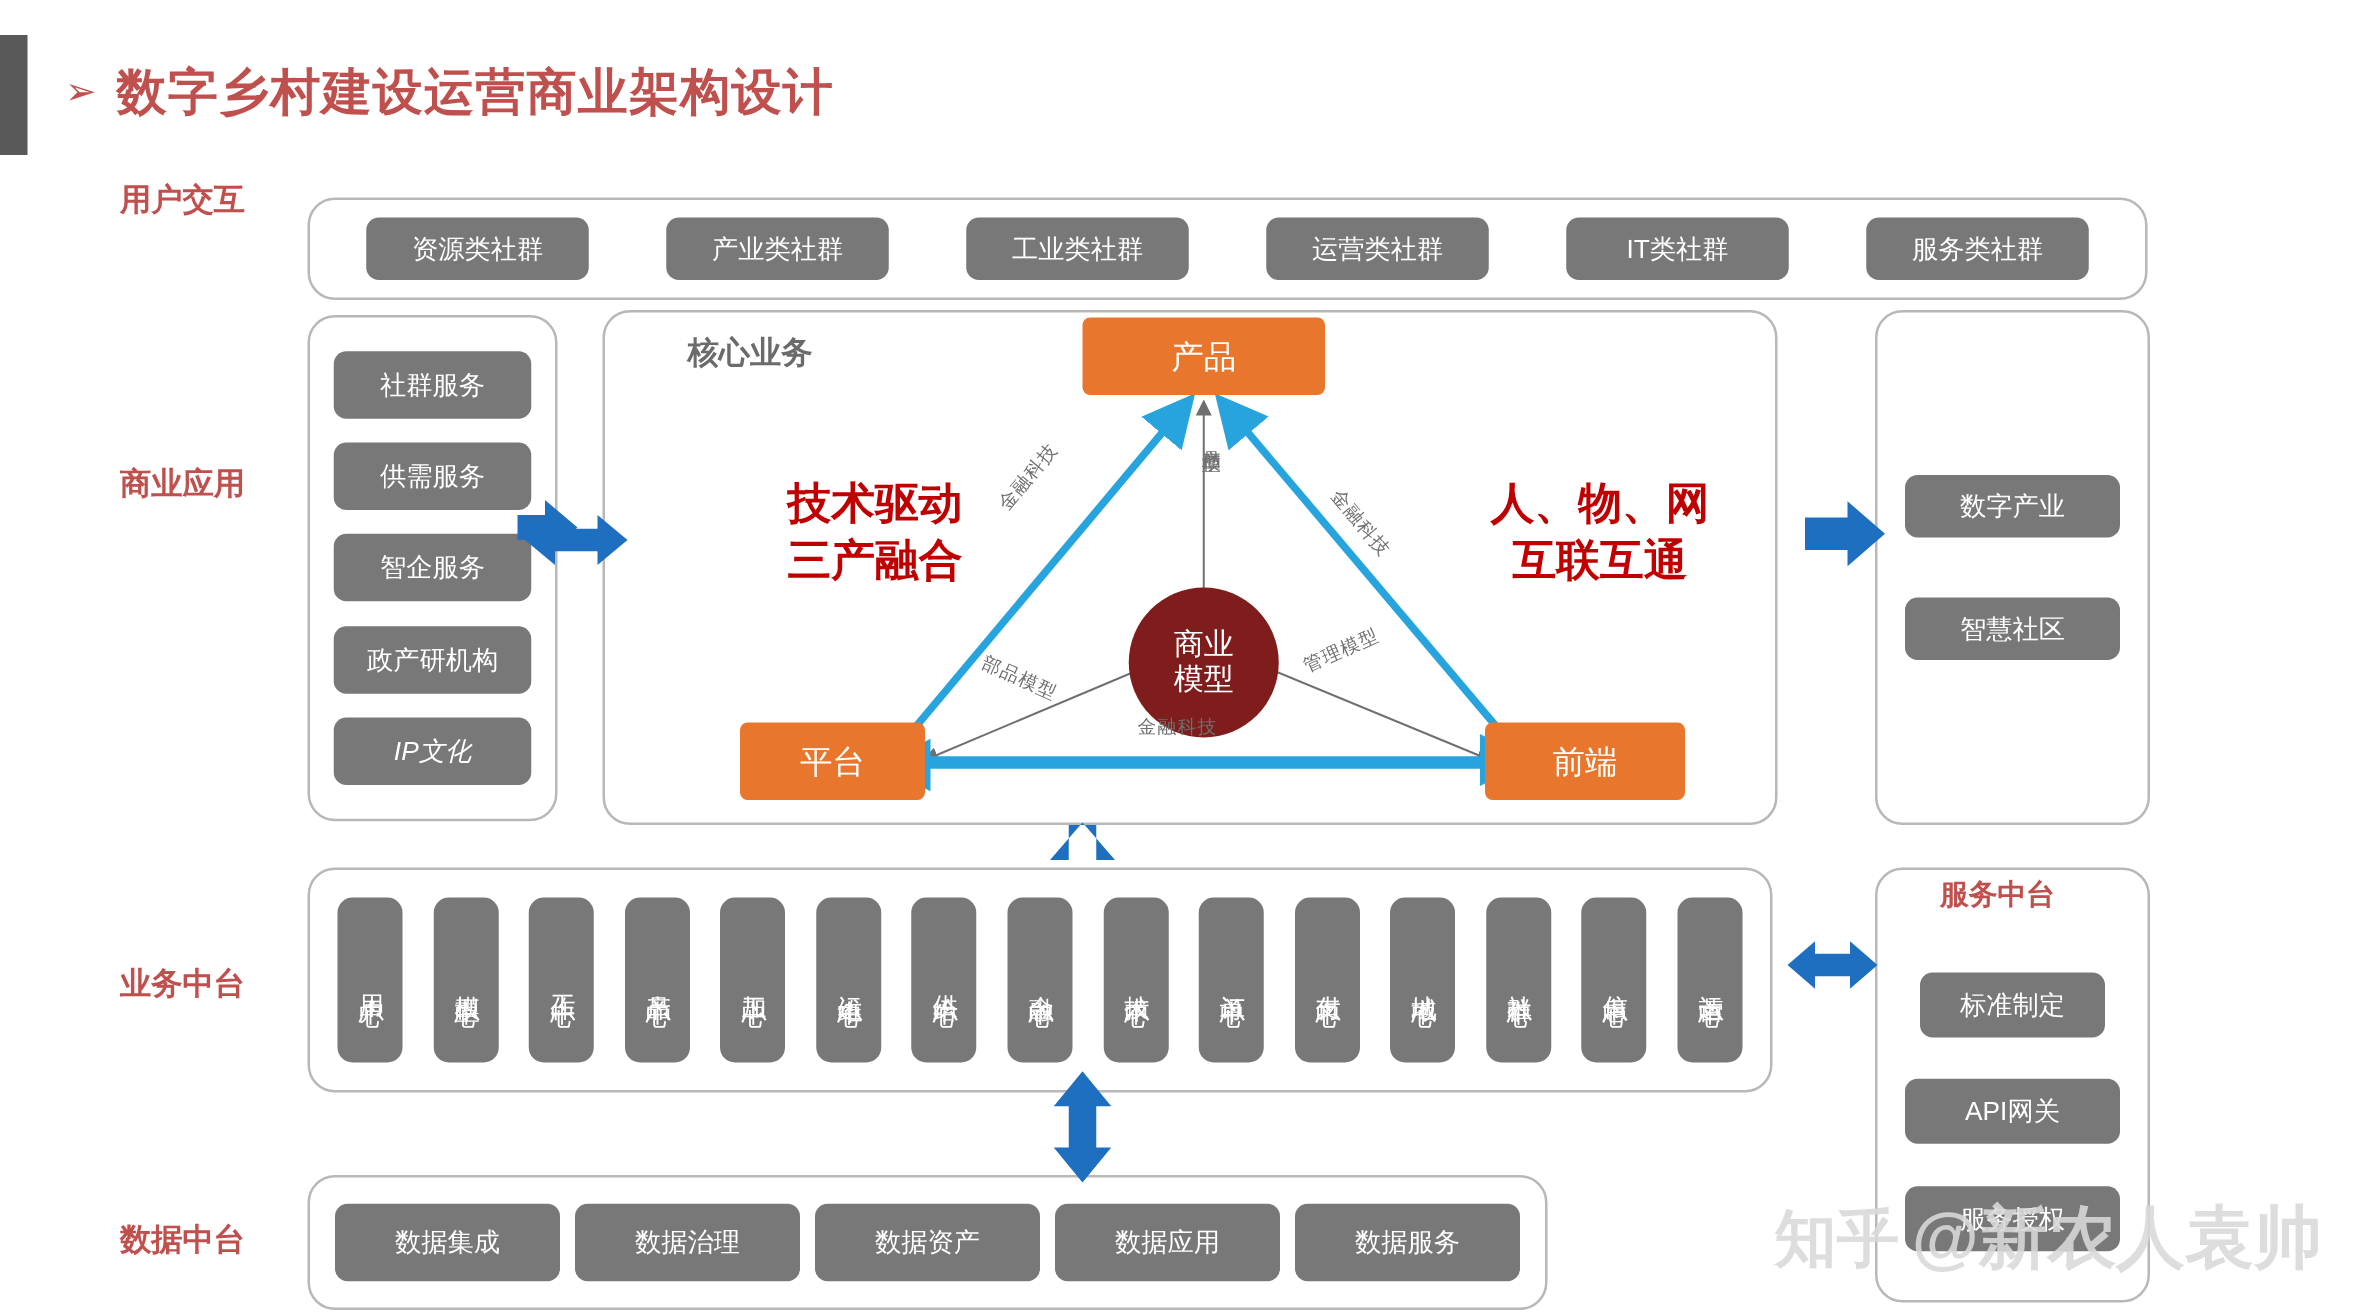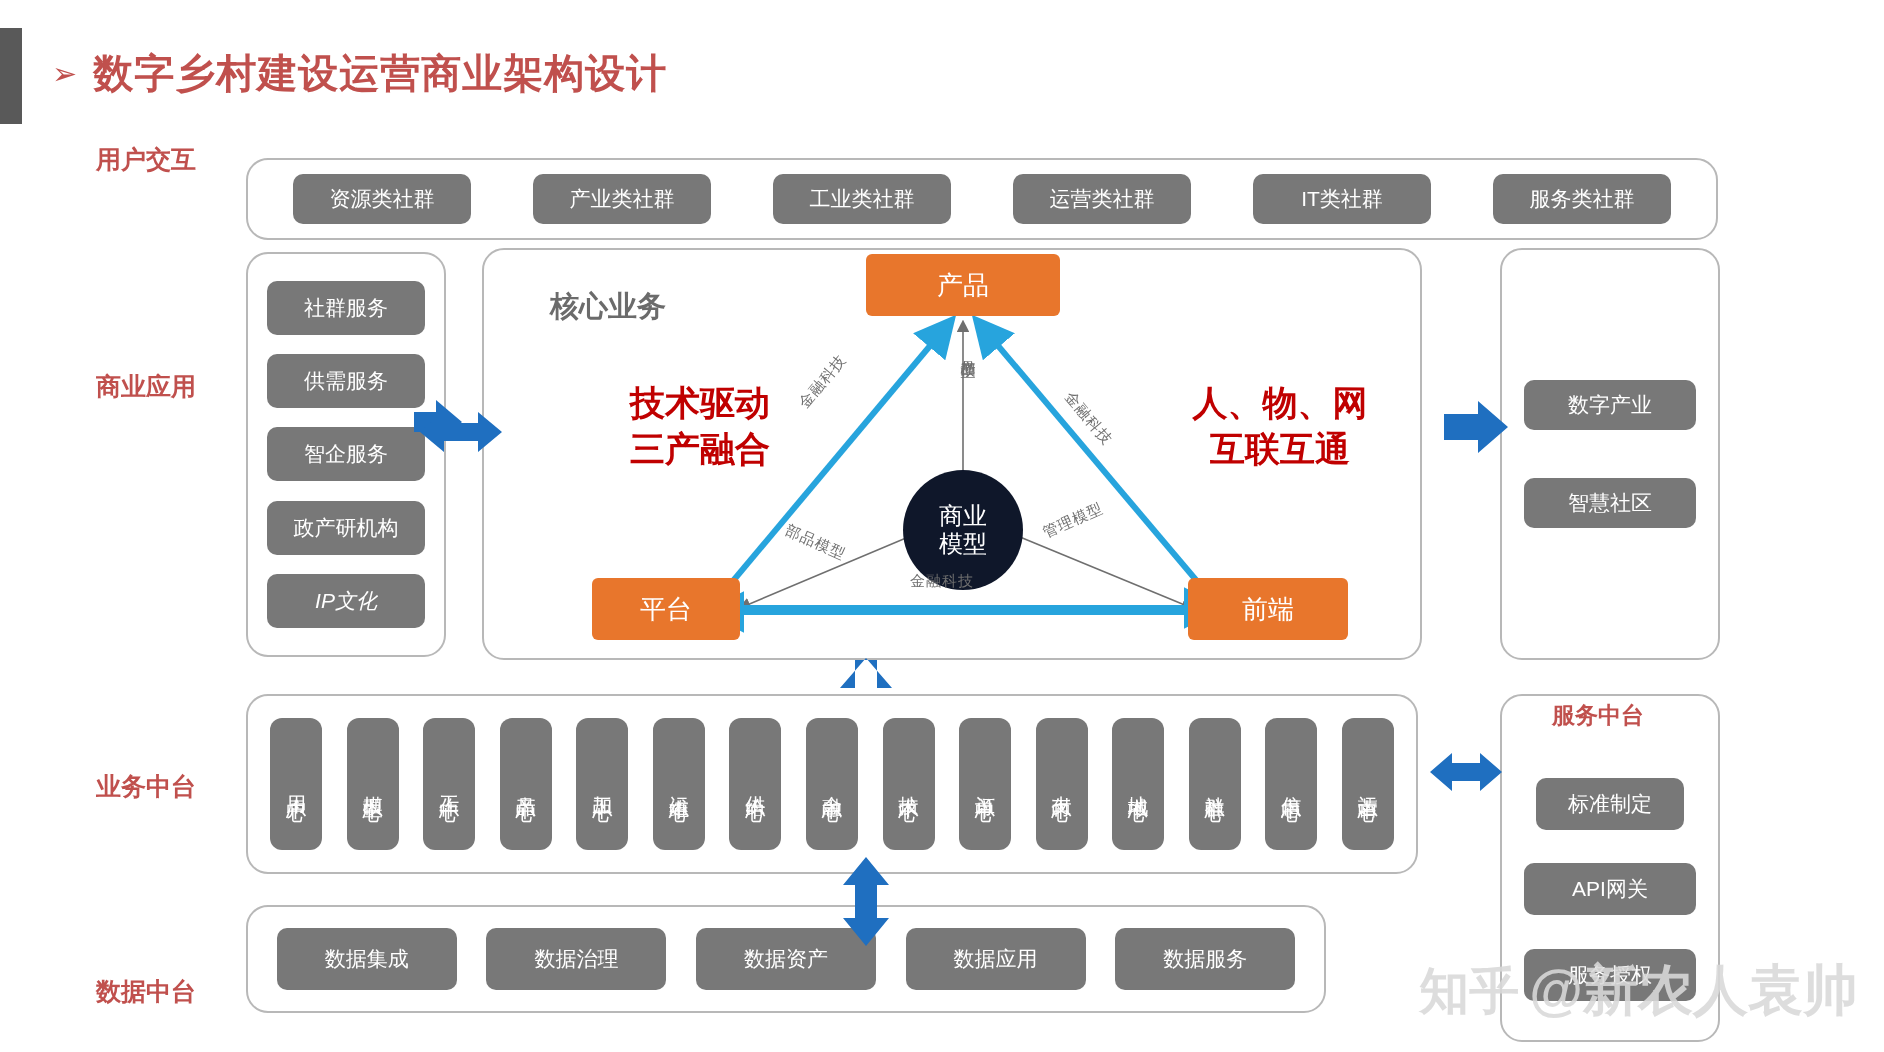--- a/index.html
+++ b/index.html
@@ -36,27 +36,27 @@
     border-radius:12px;font-size:20px;letter-spacing:2px;line-height:1.15;
   }
 
   
   .orange-box{
     background:#e8762c;color:#ffffff;border-radius:6px;
     display:flex;align-items:center;justify-content:center;
     font-size:26px;position:absolute;box-sizing:border-box;
   }
   .orange-circle{
-    background:#0f172a;color:#ffffff;border-radius:50%;
+    background:#7f1d1d;color:#ffffff;border-radius:50%;
     display:flex;flex-direction:column;align-items:center;justify-content:center;
     font-size:24px;line-height:1.18;position:absolute;box-sizing:border-box;
   }
 
   
-  .core-title{position:absolute;color:#6b6b6b;font-size:29px;font-weight:bold;margin-top:22px;}
+  .core-title{position:absolute;color:#6b6b6b;font-size:25px;font-weight:bold;}
   .slogan{position:absolute;color:#c00000;font-size:35px;font-weight:bold;line-height:1.3;text-align:center;white-space:nowrap;}
 
   
   .edge-label{position:absolute;color:#6f6f6f;font-size:15px;white-space:nowrap;letter-spacing:1px;}
   .vert-label{position:absolute;color:#6f6f6f;font-size:15px;writing-mode:vertical-rl;text-orientation:upright;letter-spacing:1px;}
 
   svg.overlay{position:absolute;left:0;top:0;width:1884px;height:1052px;pointer-events:none;}
 
   
   .svc-title{position:absolute;color:#c0504d;font-size:23px;font-weight:bold;white-space:nowrap;}
@@ -191,21 +191,21 @@
   </div>
 
   <div class="panel" style="left:1500px;top:694px;width:220px;height:348px;"></div>
   <div class="svc-title" style="left:1552px;top:700px;">服务中台</div>
   <div id="svc-chips" style="position:absolute;left:1500px;top:744px;width:220px;height:290px;display:flex;flex-direction:column;align-items:center;justify-content:space-evenly;">
       <div class="chip" style="width: 148px; height: 52px;">标准制定</div>
       <div class="chip" style="width: 172px; height: 52px;">API网关</div>
       <div class="chip" style="width: 172px; height: 52px;">服务授权</div>
     </div>
 
-  <div class="panel" style="left:246px;top:905px;width:1080px;height:108px;">
+  <div class="panel" style="left:246px;top:940px;width:992px;height:108px;">
     <div id="dm-chips" style="position:absolute;left:0;top:0;width:100%;height:100%;display:flex;align-items:center;justify-content:space-around;padding:0 14px;box-sizing:border-box;">
         <div class="chip" style="width: 180px; height: 62px;">数据集成</div>
         <div class="chip" style="width: 180px; height: 62px;">数据治理</div>
         <div class="chip" style="width: 180px; height: 62px;">数据资产</div>
         <div class="chip" style="width: 180px; height: 62px;">数据应用</div>
         <div class="chip" style="width: 180px; height: 62px;">数据服务</div>
       </div>
   </div>
 
   <svg class="overlay" viewBox="0 0 1884 1052">

